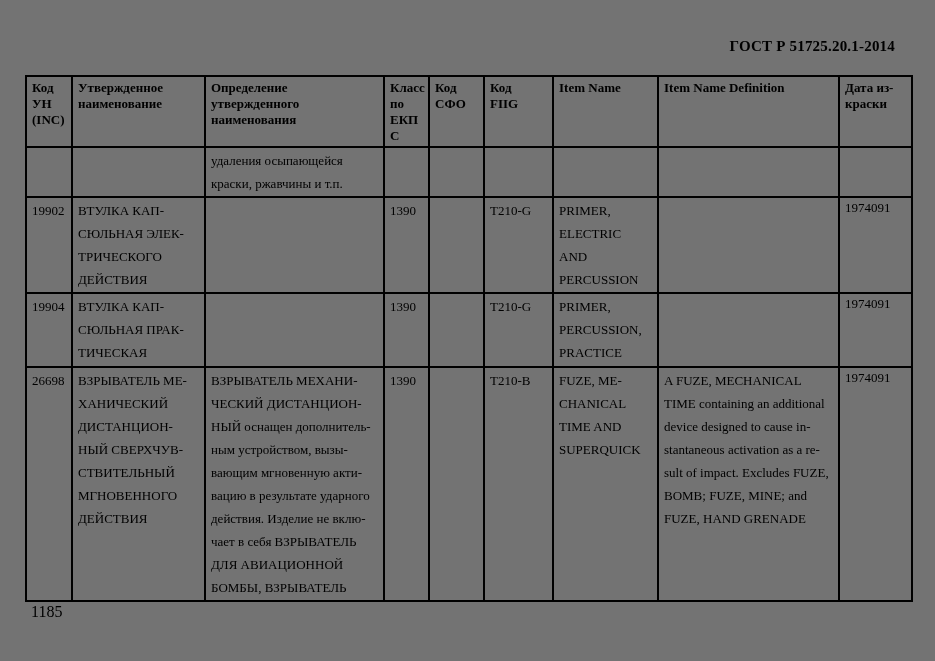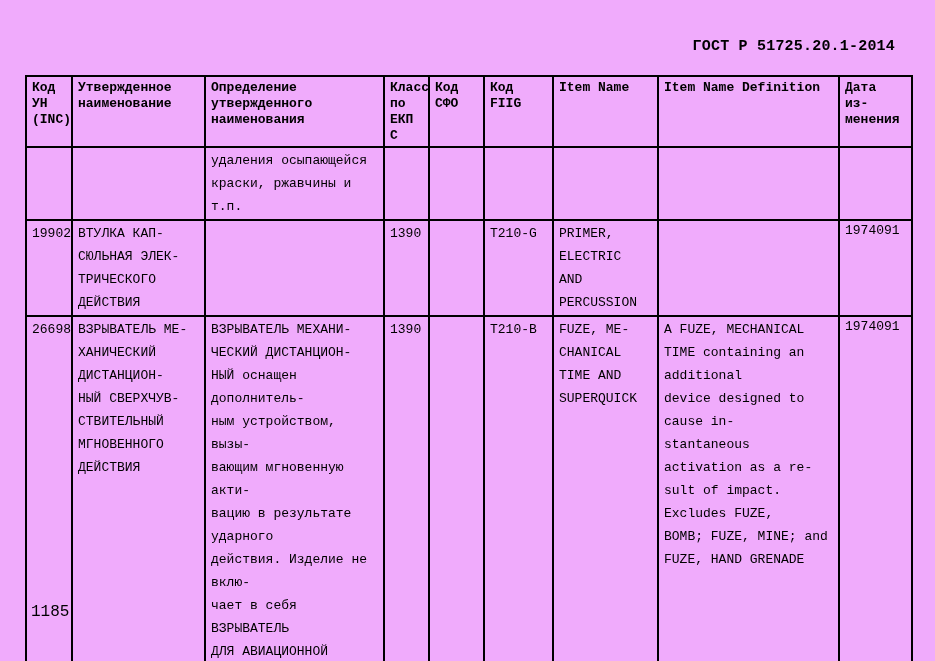--- a/index.html
+++ b/index.html
@@ -1,22 +1,22 @@
 <!DOCTYPE html>
 <html><head>
 <meta charset="utf-8">
 <style>
   * { box-sizing: border-box; margin: 0; padding: 0; }
   html, body { background: #e8e8e8; }
   .page {
     position: relative;
     width: 935px;
     height: 661px;
-    background: #f0abfc;
-    font-family: Liberation Mono, monospace;
+    background: #737373;
+    font-family: Liberation Serif, serif;
     color: #000000;
     overflow: hidden;
   }
   .doc-title {
     position: absolute;
     top: 38px;
     right: 40px;
     font-size: 15px;
     font-weight: bold;
     letter-spacing: 0.2px;
@@ -94,21 +94,21 @@
 по
 ЕКП
 С</th>
         <th>Код
 СФО</th>
         <th>Код
 FIIG</th>
         <th>Item Name</th>
         <th>Item Name Definition</th>
         <th>Дата из-
-менения</th>
+краски</th>
       </tr>
 
       <tr style="height:47px">
         <td></td>
         <td></td>
         <td>удаления осыпающейся
 краски, ржавчины и т.п.</td>
         <td></td>
         <td></td>
         <td></td>
@@ -128,20 +128,35 @@
         <td></td>
         <td>T210-G</td>
         <td>PRIMER,
 ELECTRIC
 AND
 PERCUSSION</td>
         <td></td>
         <td class="date-cell">1974091</td>
       </tr>
 
+      <tr style="height:74px">
+        <td>19904</td>
+        <td>ВТУЛКА КАП-
+СЮЛЬНАЯ ПРАК-
+ТИЧЕСКАЯ</td>
+        <td></td>
+        <td>1390</td>
+        <td></td>
+        <td>T210-G</td>
+        <td>PRIMER,
+PERCUSSION,
+PRACTICE</td>
+        <td></td>
+        <td class="date-cell">1974091</td>
+      </tr>
 
       <tr style="height:234px">
         <td>26698</td>
         <td>ВЗРЫВАТЕЛЬ МЕ-
 ХАНИЧЕСКИЙ
 ДИСТАНЦИОН-
 НЫЙ СВЕРХЧУВ-
 СТВИТЕЛЬНЫЙ
 МГНОВЕННОГО
 ДЕЙСТВИЯ</td>

